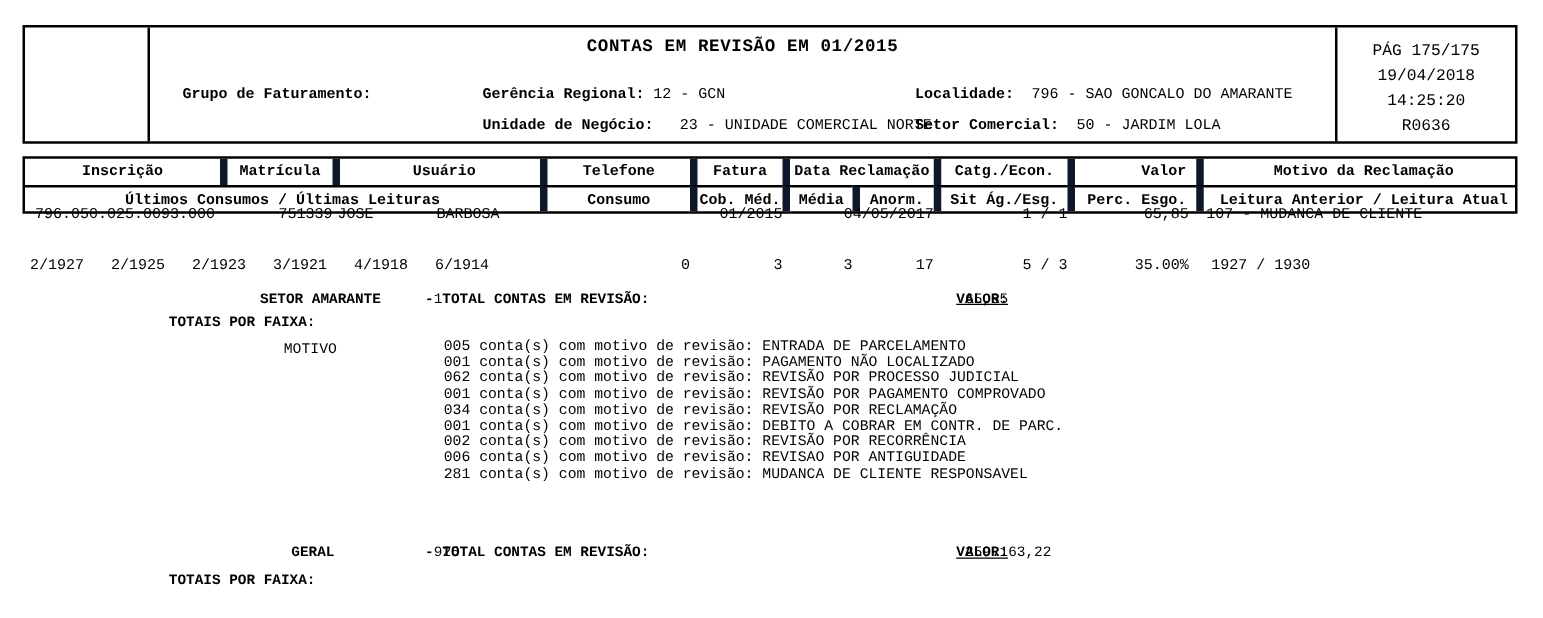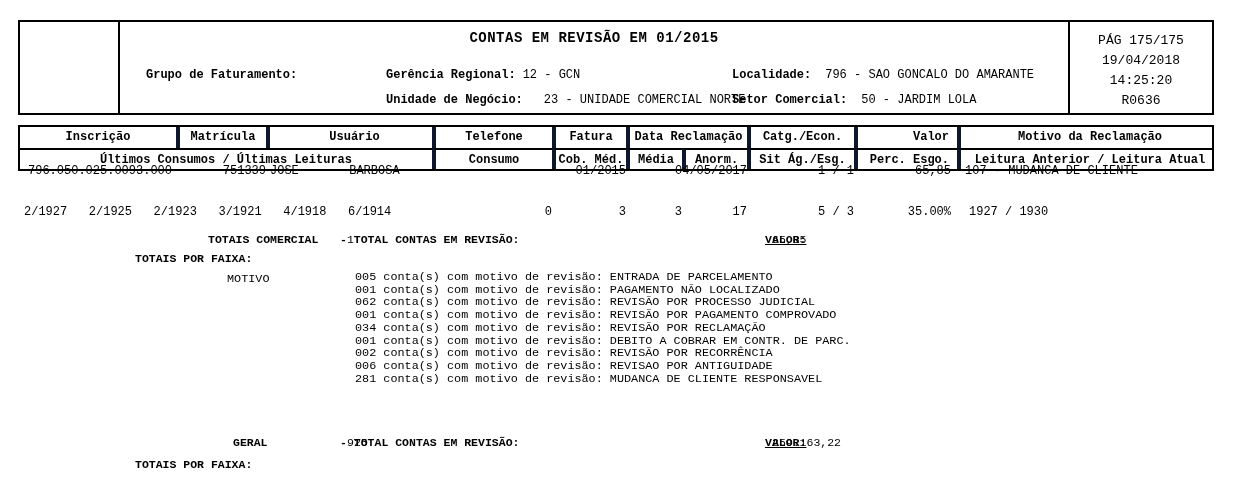--- a/index.html
+++ b/index.html
@@ -37,21 +37,21 @@
   .thead{
     position:absolute;left:18px;top:125px;width:1196px;box-sizing:border-box;
     border:2px solid #000;display:grid;
     grid-template-columns:156px 90px 166px 120px 74px 56px 65px 107px 103px 1fr;
     grid-auto-rows:21px;font-size:12px;font-weight:bold;
   }
   .thead .cell{
     line-height:21px;white-space:nowrap;overflow:hidden;box-sizing:border-box;
     text-align:center;
   }
-  .thead .bl{border-left:4px solid #0f172a;}
+  .thead .bl{border-left:6px solid #0f172a;}
   .thead .bt{border-top:2px solid #000;}
   .cell.al{text-align:center;padding-left:7px;}
   .cell.ar{text-align:right;padding-right:8px;}
   .sp2{grid-column:span 2;}
   .sp3{grid-column:span 3;}
   
   .drow{
     position:absolute;left:18px;width:1196px;box-sizing:border-box;
     padding:0 2px;display:grid;
     grid-template-columns:156px 90px 166px 120px 74px 56px 65px 107px 103px 1fr;
@@ -146,21 +146,21 @@
     <div class="dcell">0</div>
     <div class="dcell">3</div>
     <div class="dcell">3</div>
     <div class="dcell">17</div>
     <div class="dcell">5 / 3</div>
     <div class="dcell ar">35.00%</div>
     <div class="dcell al2">1927 / 1930</div>
   </div>
 
   <div class="sumline sl-setor">
-    <span class="pos-setor">TOTAIS COMERCIAL</span>
+    <span class="pos-setor">SETOR AMARANTE</span>
     <span class="pos-total"><span class="lbl">- TOTAL CONTAS EM REVISÃO:</span><span class="vgap">1</span></span>
     <span class="pos-valor"><span class="lbl">VALOR:</span><span class="vgap">65,85</span></span>
   </div>
   <div class="faixa faixa-1">TOTAIS POR FAIXA:</div>
 
   <div class="motivo-label">MOTIVO</div>
   <div class="motivo-lines">
     <div>005 conta(s) com motivo de revisão: ENTRADA DE PARCELAMENTO</div>
     <div>001 conta(s) com motivo de revisão: PAGAMENTO NÃO LOCALIZADO</div>
     <div>062 conta(s) com motivo de revisão: REVISÃO POR PROCESSO JUDICIAL</div>

